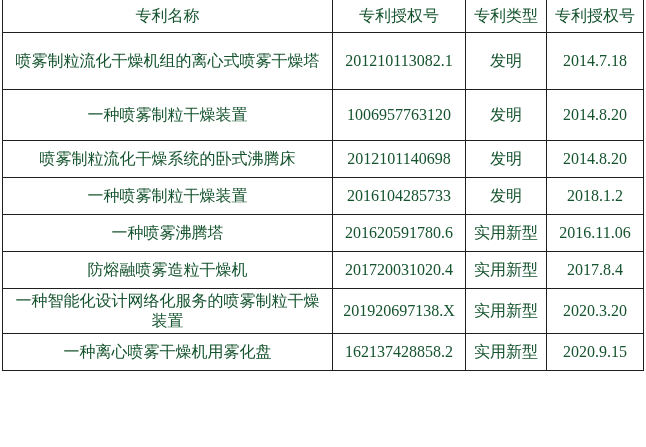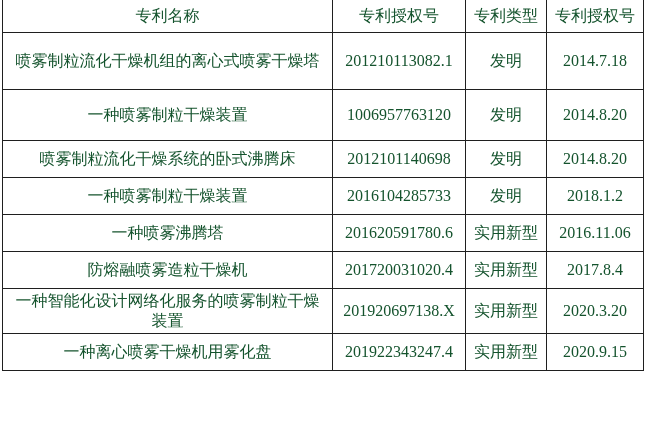--- a/index.html
+++ b/index.html
@@ -109,19 +109,19 @@
           <td>2017.8.4</td>
         </tr>
         <tr>
           <td>一种智能化设计网络化服务的喷雾制粒干燥装置</td>
           <td>201920697138.X</td>
           <td>实用新型</td>
           <td>2020.3.20</td>
         </tr>
         <tr>
           <td>一种离心喷雾干燥机用雾化盘</td>
-          <td>201922343247.4</td>
+          <td>162137428858.2</td>
           <td>实用新型</td>
           <td>2020.9.15</td>
         </tr>
       </tbody>
   </table>
 </div>
 
 </body></html>

